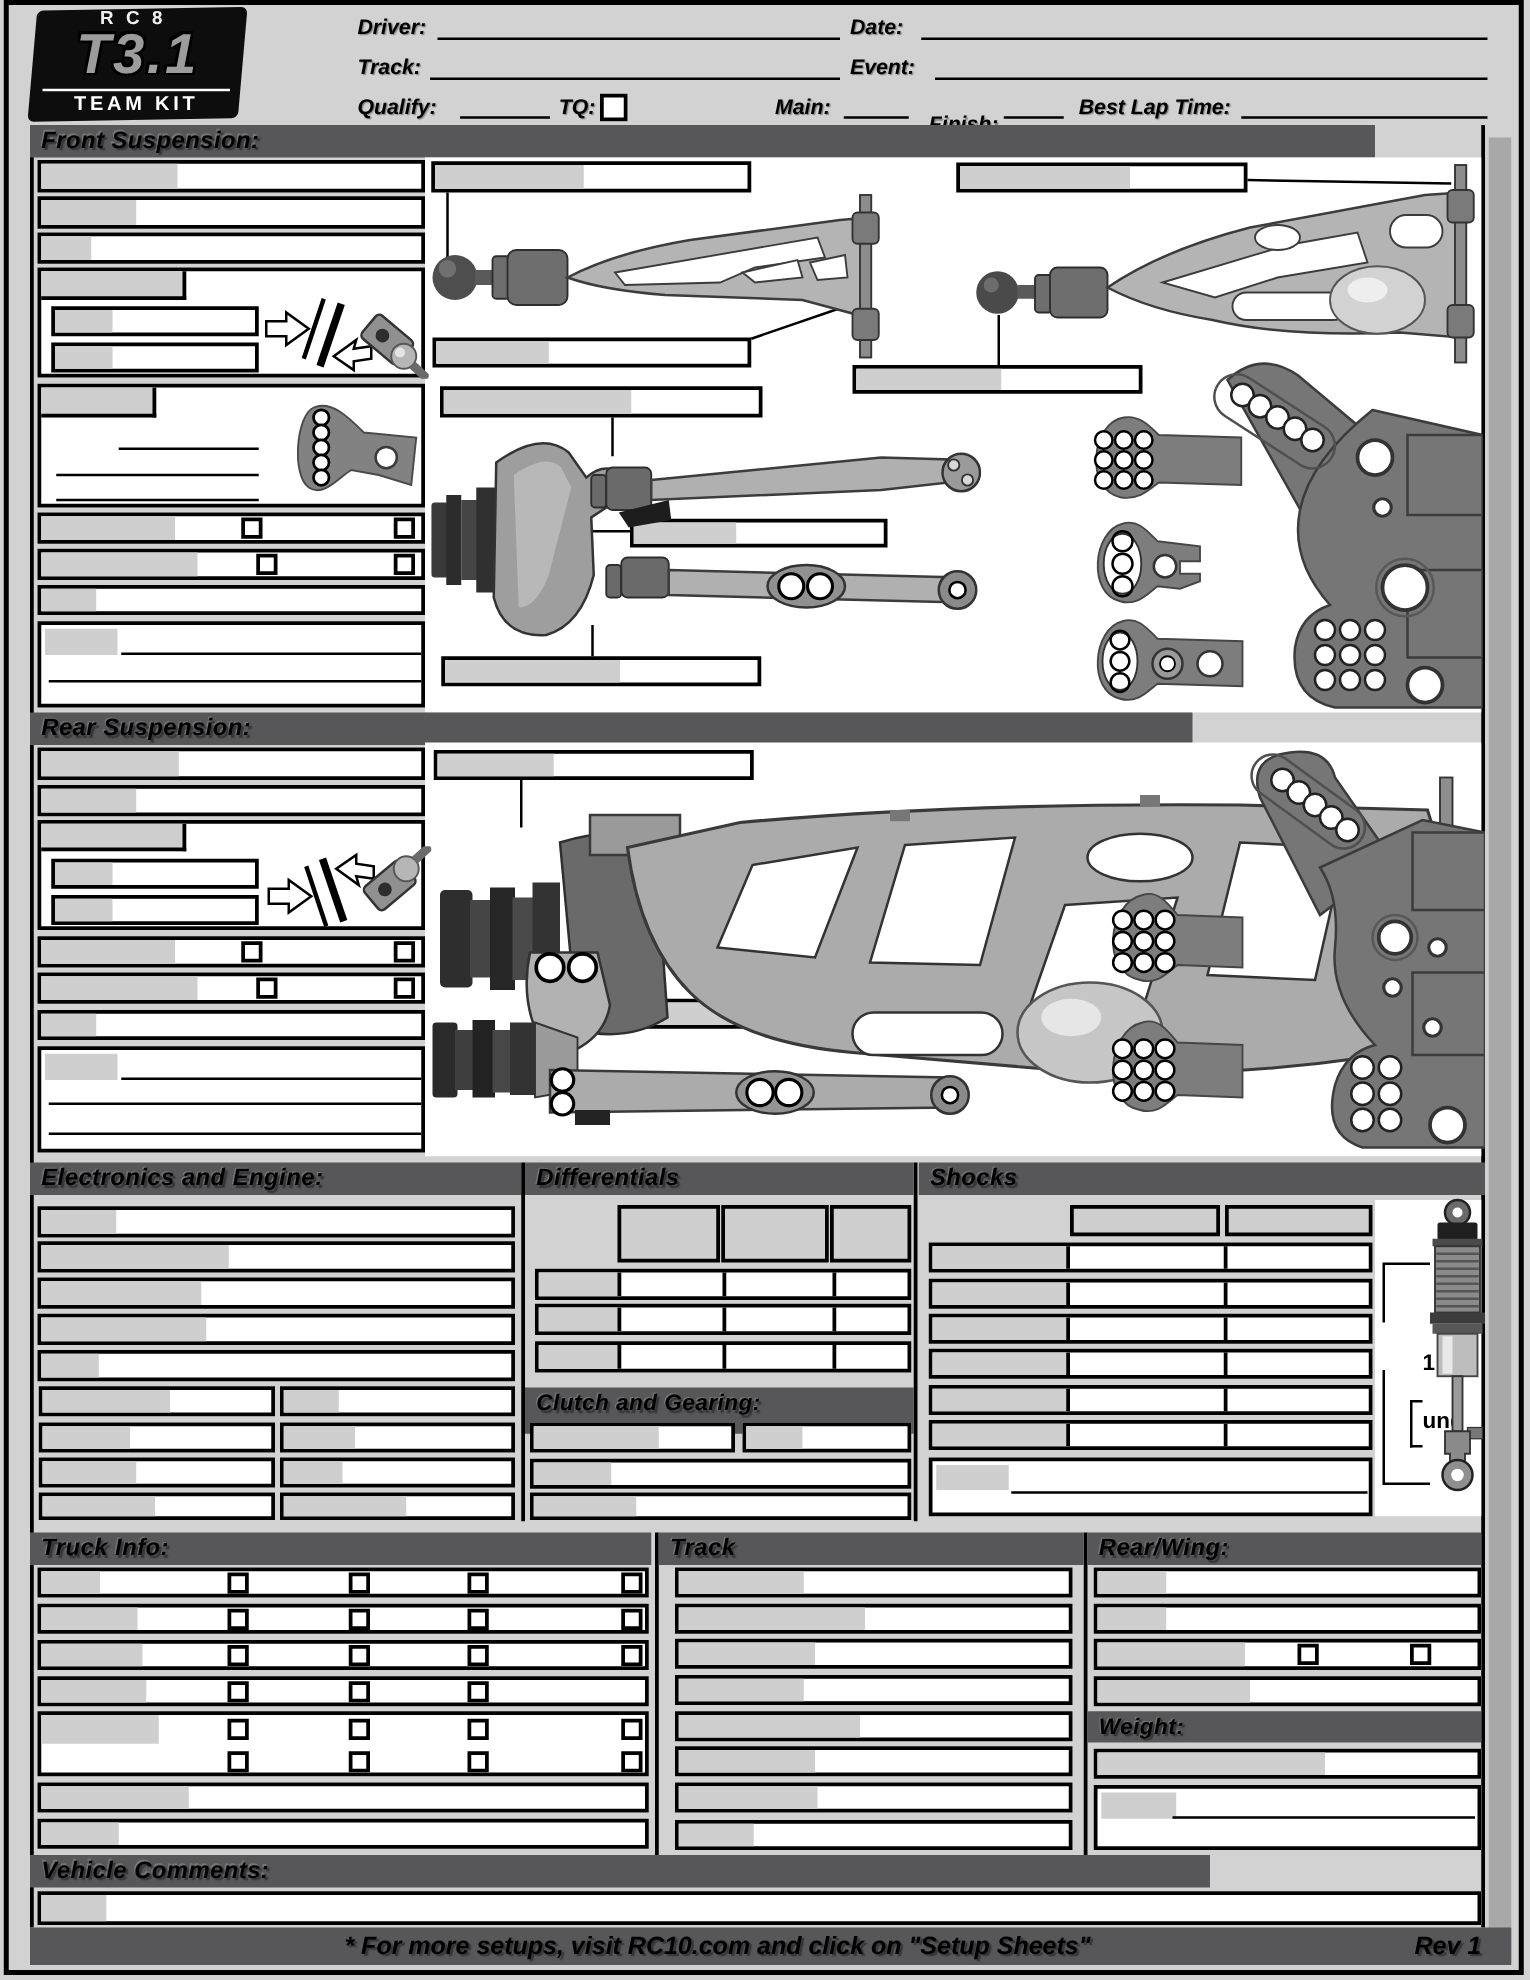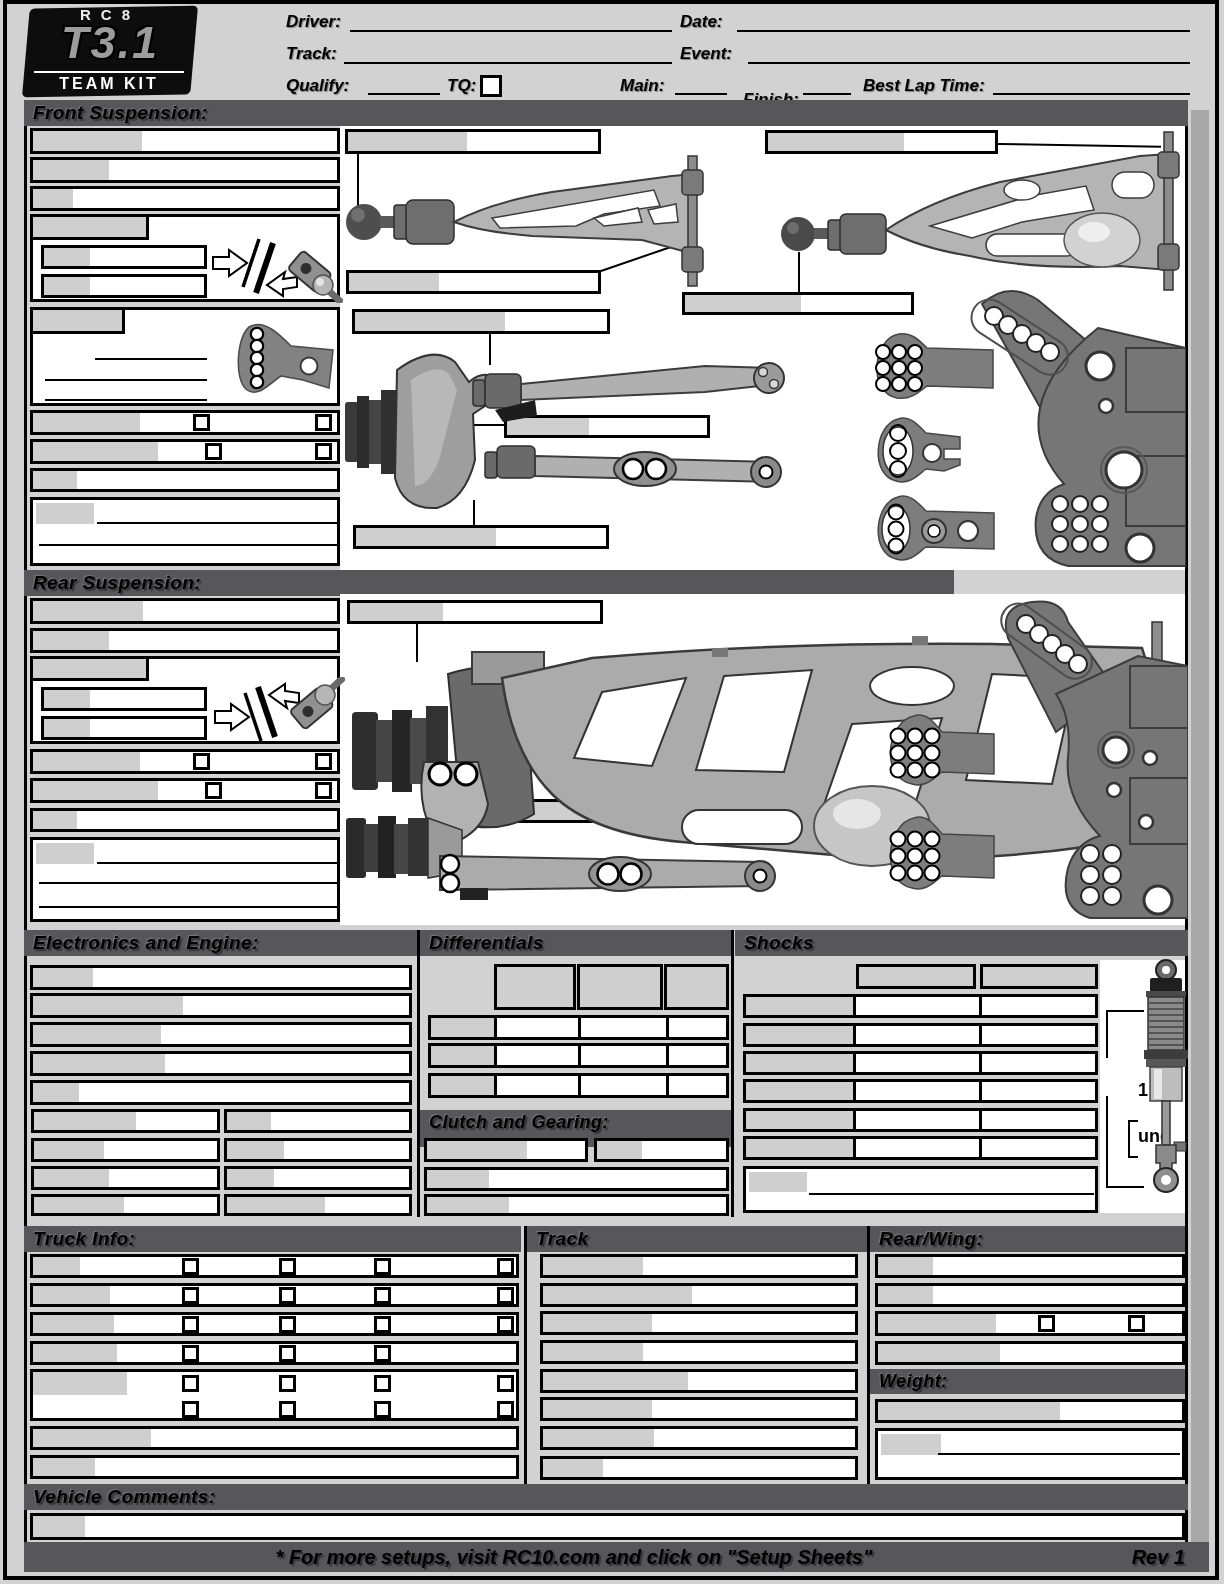--- a/index.html
+++ b/index.html
@@ -54,21 +54,21 @@
   <div class="ul" style="left:675px;top:76px;width:52px;height:19px"></div>
   <div class="fl" style="left:743px;top:90px">Finish:</div>
   <div class="ul" style="left:803px;top:76px;width:48px;height:19px"></div>
   <div class="fl" style="left:863px;top:76px">Best Lap Time:</div>
   <div class="ul" style="left:993px;top:76px;width:197px;height:19px"></div>
 
   <div class="abs" style="left:1191px;top:110px;width:18px;height:1461px;background:#a8a8a8"></div>
   <div class="vl3" style="left:24px;top:100px;height:1442px"></div>
   <div class="vl3" style="left:1185px;top:100px;height:1442px"></div>
 
-  <div class="sh" style="left:24px;top:100px;width:1164px">Front Suspension:</div>
+  <div class="sh" style="left:24px;top:100px;width:1076px">Front Suspension:</div>
   <div class="wt" style="left:340px;top:126px;width:845px;height:444px"></div>
 
   <div class="b" style="left:30px;top:128px;width:310px;height:26px">
       <div class="g" style="width:109px"></div>
     </div>
   <div class="b" style="left:30px;top:157px;width:310px;height:26px">
       <div class="g" style="width:76px"></div>
     </div>
   <div class="b" style="left:30px;top:186px;width:310px;height:25px">
       <div class="g" style="width:40px"></div>
@@ -714,21 +714,21 @@
 
   <div class="sh" style="left:870px;top:1369px;width:315px;height:25px;line-height:24px;font-size:18px">Weight:</div>
   <div class="b" style="left:875px;top:1399px;width:310px;height:24px">
       <div class="g" style="width:182px"></div>
     </div>
   <div class="b" style="left:875px;top:1428px;width:310px;height:52px">
     <div class="gl" style="left:3px;top:3px;width:60px;height:21px"></div>
     <div class="hl" style="left:60px;top:22px;width:242px"></div>
   </div>
 
-  <div class="sh" style="left:24px;top:1484px;width:1164px">Vehicle Comments:</div>
+  <div class="sh" style="left:24px;top:1484px;width:944px">Vehicle Comments:</div>
   <div class="b" style="left:30px;top:1513px;width:1155px;height:27px">
       <div class="g" style="width:52px"></div>
     </div>
 
   <div class="abs" style="left:24px;top:1542px;width:1185px;height:30px;background:#57575a"></div>
   <div class="abs note" style="left:24px;top:1546px;width:1100px;text-align:center;font-size:20px;color:#000;text-shadow:2px 2px 1px rgba(25,25,25,.55)">* For more setups, visit RC10.com and click on "Setup Sheets"</div>
   <div class="abs note" style="left:1090px;top:1546px;width:95px;text-align:right;font-size:20px;color:#000;text-shadow:2px 2px 1px rgba(25,25,25,.55)">Rev 1</div>
 
   <div class="frame"></div>
 </div>

